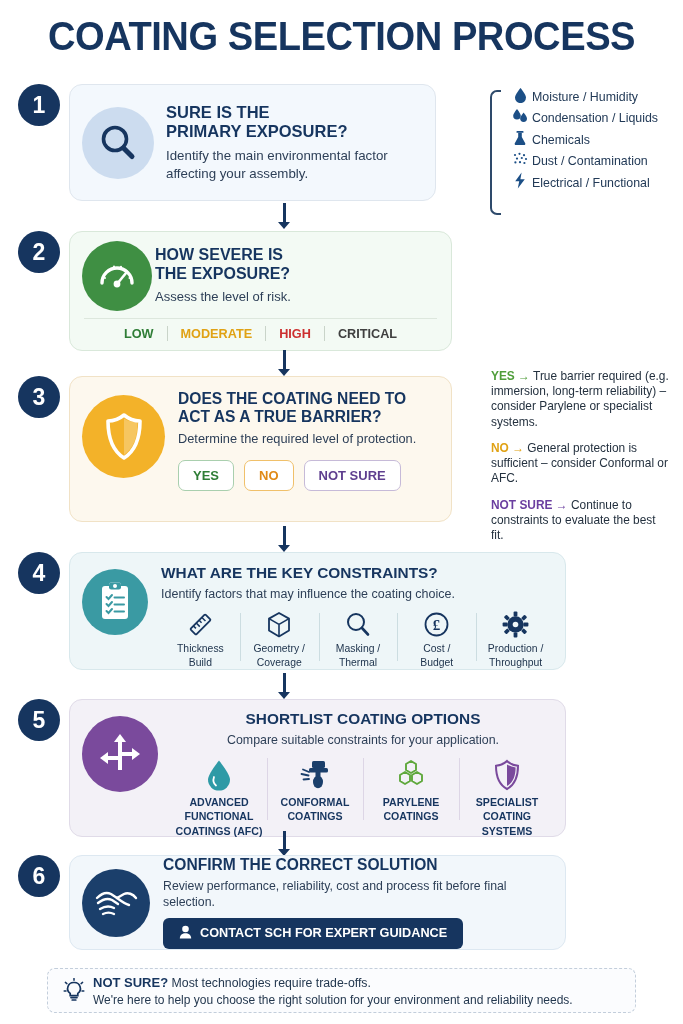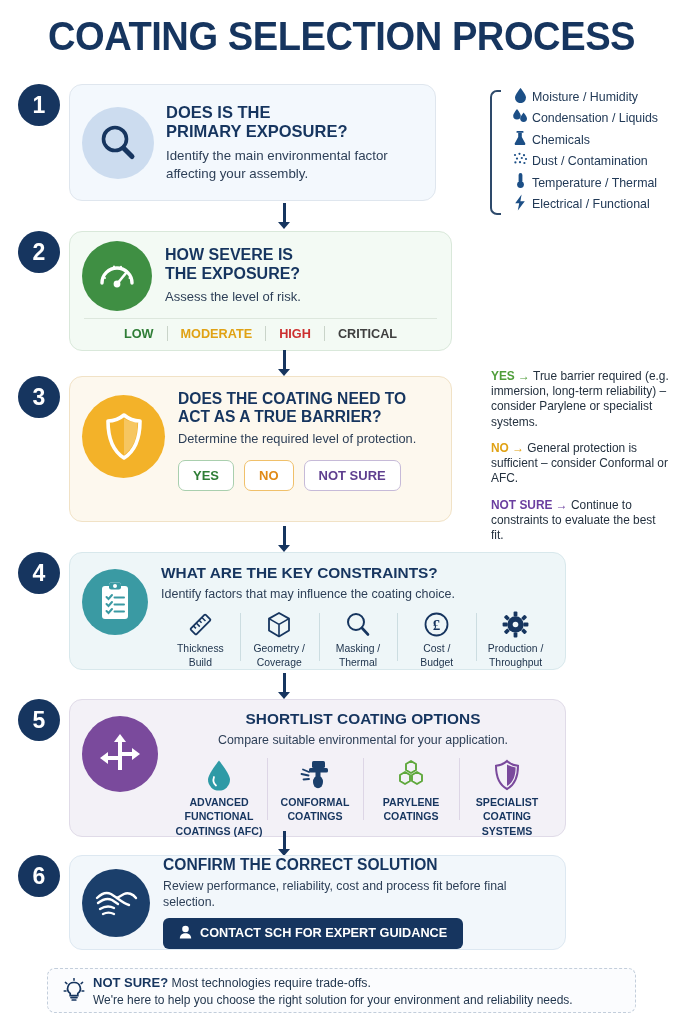--- a/index.html
+++ b/index.html
@@ -77,21 +77,21 @@
   .exp-items { margin-left: 7px; }
   .exp-item { display: flex; align-items: center; height: 21.5px; }
   .exp-item .ic { width: 24px; text-align: center; flex: 0 0 24px; }
   .exp-item .lbl { font-size: 12.4px; color: #223a57; }
 
   
   #step2 { position: absolute; top: 231px; left: 0; width: 683px; }
   #card2 { width: 383px; height: 120px; margin-left: 9px; background: #f3faf4; border-color: #d9e8da; }
   #card2 .top { display: flex; align-items: center; padding: 9px 10px 0 12px; }
   #card2 .icon-circle { width: 70px; height: 70px; background: #3f8f43; }
-  #card2 .txt { margin-left: 13px; }
+  #card2 .txt { margin-left: 3px; }
   #card2 .h-title { font-size: 16px; }
   #card2 .h-sub { font-size: 13px; margin-top: 6px; }
   .sev-bar {
     display: flex; align-items: center; justify-content: center;
     border-top: 1px solid #dde7dd; margin: 7px 14px 0 14px;
     padding-top: 7px;
   }
   .sev { font-size: 12.7px; font-weight: 700; padding: 0 13px; }
   .sev-div { width: 1px; height: 15px; background: #c9d4c9; }
 
@@ -187,21 +187,21 @@
   <div class="step-row" id="step1">
     <div class="num-circle">1</div>
     <div class="card" id="card1">
       <div class="icon-circle">
         <svg width="44" height="44" viewBox="0 0 44 44">
           <circle cx="19" cy="18" r="11.5" fill="none" stroke="#16355f" stroke-width="3.6"></circle>
           <line x1="27.5" y1="27" x2="36" y2="35.5" stroke="#16355f" stroke-width="5" stroke-linecap="round"></line>
         </svg>
       </div>
       <div class="txt">
-        <div class="h-title">DOES IS THE</div>
+        <div class="h-title">SURE IS THE</div>
         <div class="h-title">PRIMARY EXPOSURE?</div>
         <div class="h-sub">Identify the main environmental factor affecting your assembly.</div>
       </div>
     </div>
 
     <div class="exposure">
       <div class="bracket"></div>
       <div class="exp-items">
         <div class="exp-item">
           <span class="ic">
@@ -239,29 +239,20 @@
                 <circle cx="5" cy="6.6" r="1.1"></circle>
                   <circle cx="9.8" cy="6" r="1.1"></circle>
                   <circle cx="14" cy="7" r="1.1"></circle>
                 <circle cx="3.4" cy="10.4" r="1.1"></circle>
                   <circle cx="8" cy="10.2" r="1.1"></circle>
                   <circle cx="12.4" cy="11" r="1.1"></circle>
               </g>
             </svg>
           </span>
           <span class="lbl">Dust / Contamination</span>
-        </div>
-        <div class="exp-item">
-          <span class="ic">
-            <svg width="11" height="17" viewBox="0 0 11 17">
-              <rect x="3.6" y="1" width="3.8" height="9.5" rx="1.9" fill="#1c4f86"></rect>
-              <circle cx="5.5" cy="12.6" r="3.4" fill="#1c4f86"></circle>
-            </svg>
-          </span>
-          <span class="lbl">Temperature / Thermal</span>
         </div>
         <div class="exp-item">
           <span class="ic">
             <svg width="12" height="17" viewBox="0 0 12 17">
                 <path d="M7.6 0.6 L1.2 9.2 L5.2 9.2 L3.8 16.4 L10.8 7.2 L6.4 7.2 Z" fill="#1c4f86"></path>
               </svg>
           </span>
           <span class="lbl">Electrical / Functional</span>
         </div>
       </div>
@@ -463,21 +454,21 @@
         <svg width="48" height="48" viewBox="0 0 48 48">
           <g fill="#fff">
             <path d="M24 4 L30 12 L26 12 L26 40 L22 40 L22 12 L18 12 Z"></path>
             <path d="M44 24 L36 30 L36 26 L24 26 L24 22 L36 22 L36 18 Z"></path>
             <path d="M4 28 L12 22 L12 26 L24 26 L24 30 L12 30 L12 34 Z"></path>
           </g>
         </svg>
       </div>
       <div class="txt">
         <div class="h-title">SHORTLIST COATING OPTIONS</div>
-        <div class="h-sub">Compare suitable environmental for your application.</div>
+        <div class="h-sub">Compare suitable constraints for your application.</div>
         <div class="options">
           <div class="opt">
             <div class="oi">
               <svg width="26" height="32" viewBox="0 0 26 32">
                 <path d="M13 1.5 C13 1.5 2 15 2 20.6 A11 11 0 0 0 24 20.6 C24 15 13 1.5 13 1.5 Z" fill="#2e9aa6"></path>
                 <path d="M8 18 C7 21 7.5 24.5 10 26.5" fill="none" stroke="#fff" stroke-width="1.8" stroke-linecap="round"></path>
               </svg>
             </div>
             <div class="ol">ADVANCED</div>
             <div class="ol">FUNCTIONAL</div>

